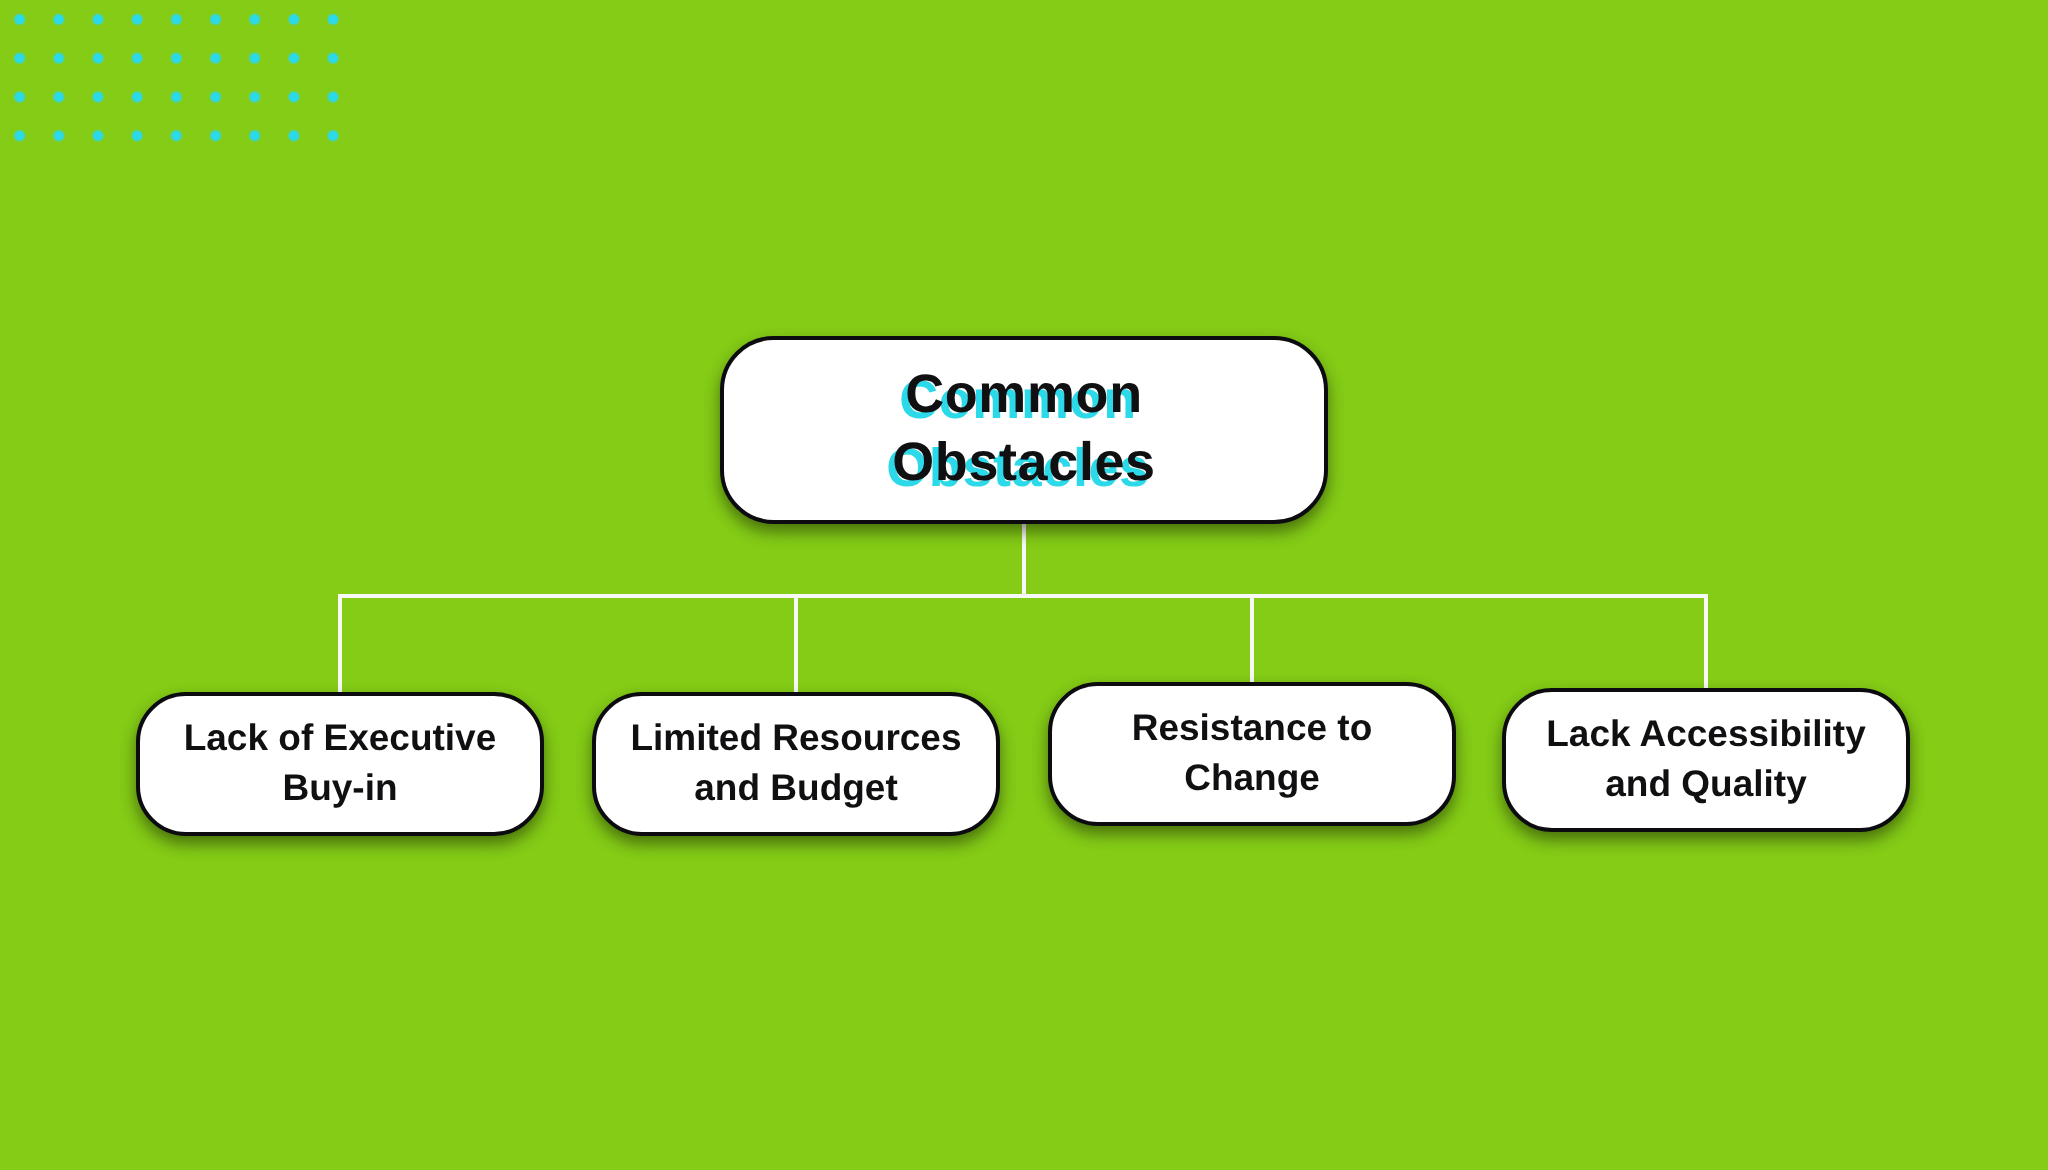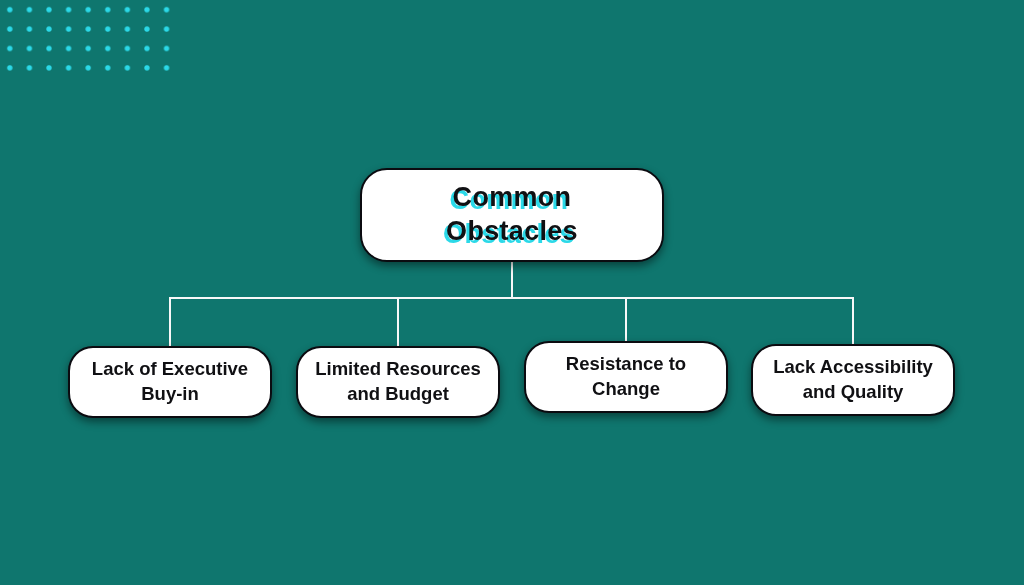--- a/index.html
+++ b/index.html
@@ -5,21 +5,21 @@
   html, body {
     margin: 0;
     padding: 0;
     background: #1a1a22;
     font-family: "Liberation Sans", "DejaVu Sans", sans-serif;
   }
   .canvas {
     position: relative;
     width: 1024px;
     height: 585px;
-    background: #0f766e;
+    background: #84cc16;
     overflow: hidden;
   }
   
   .dots {
     position: absolute;
     left: 0;
     top: 0;
     width: 176px;
     height: 74px;
     background-image: radial-gradient(circle, #2bd9e8 2.2px, rgba(43,217,232,0.55) 2.6px, transparent 3.2px);

